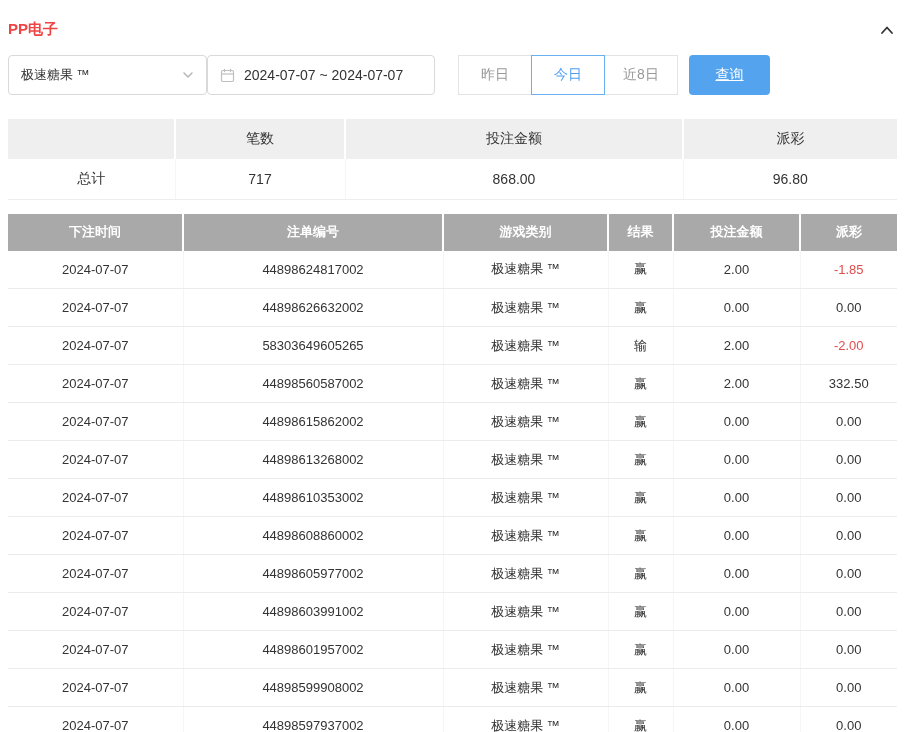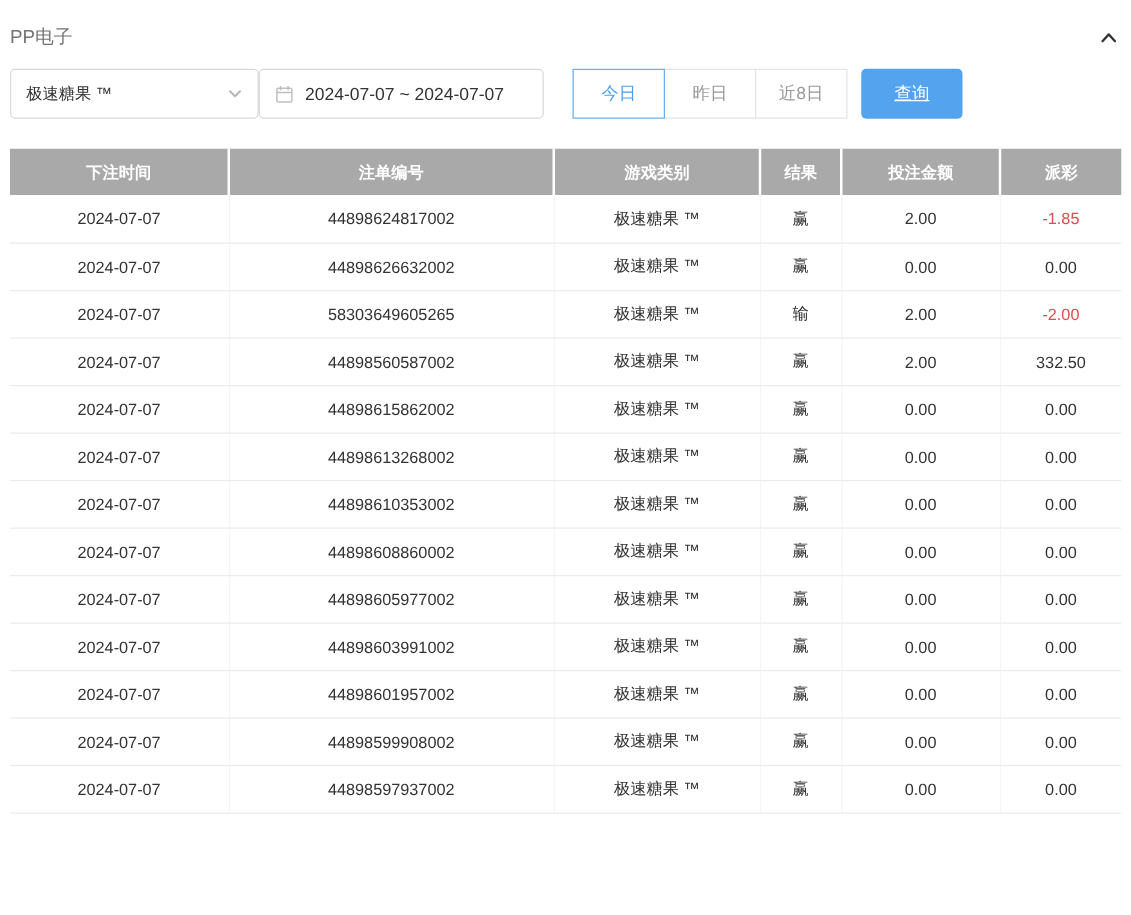--- a/index.html
+++ b/index.html
@@ -9,21 +9,21 @@
     font-family: "Liberation Sans", sans-serif;
     color: #333333;
   }
   .container { padding: 0 8px; }
 
   
   .panel-header {
     display: flex; justify-content: space-between; align-items: center;
     padding: 20px 2px 16px 0;
   }
-  .page-title { font-size: 15px; font-weight: normal; color: #737373; }
+  .page-title { font-size: 15px; font-weight: bold; color: #ef4444; }
   .collapse-btn { cursor: pointer; display: flex; align-items: center; }
 
   
   .filter-row { display: flex; align-items: center; margin-bottom: 24px; }
   .select-box {
     width: 199px; height: 40px; border: 1px solid #d9d9d9; border-radius: 4px;
     display: flex; align-items: center; justify-content: space-between;
     padding: 0 12px; font-size: 13px; background: #fff; cursor: pointer;
   }
   .date-input {
@@ -102,28 +102,52 @@
       <svg width="15" height="15" viewBox="0 0 15 15">
         <rect x="1.5" y="2.5" width="12" height="11" rx="1.2" fill="none" stroke="#bfbfbf" stroke-width="1.2"></rect>
         <line x1="4.5" y1="0.8" x2="4.5" y2="4.2" stroke="#bfbfbf" stroke-width="1.2"></line>
         <line x1="10.5" y1="0.8" x2="10.5" y2="4.2" stroke="#bfbfbf" stroke-width="1.2"></line>
         <line x1="1.5" y1="6" x2="13.5" y2="6" stroke="#bfbfbf" stroke-width="1.2"></line>
       </svg>
       <span>2024-07-07 ~ 2024-07-07</span>
     </div>
 
     <div class="quick-group">
+      <button class="quick-btn">昨日</button>
       <button class="quick-btn active">今日</button>
-      <button class="quick-btn">昨日</button>
       <button class="quick-btn">近8日</button>
     </div>
 
     <button class="query-btn">查询</button>
   </div>
 
+  <table class="summary-table">
+    <colgroup>
+      <col style="width:167px">
+        <col style="width:170px">
+        <col style="width:338px">
+        <col style="width:214px">
+    </colgroup>
+    <thead>
+      <tr>
+        <th></th>
+        <th>笔数</th>
+        <th>投注金额</th>
+        <th>派彩</th>
+      </tr>
+    </thead>
+    <tbody>
+      <tr>
+        <td>总计</td>
+        <td>717</td>
+        <td>868.00</td>
+        <td>96.80</td>
+      </tr>
+    </tbody>
+  </table>
 
   <table class="records-table">
     <colgroup>
       <col style="width:175px">
         <col style="width:260px">
         <col style="width:165px">
       <col style="width:65px">
         <col style="width:127px">
         <col style="width:97px">
     </colgroup>

